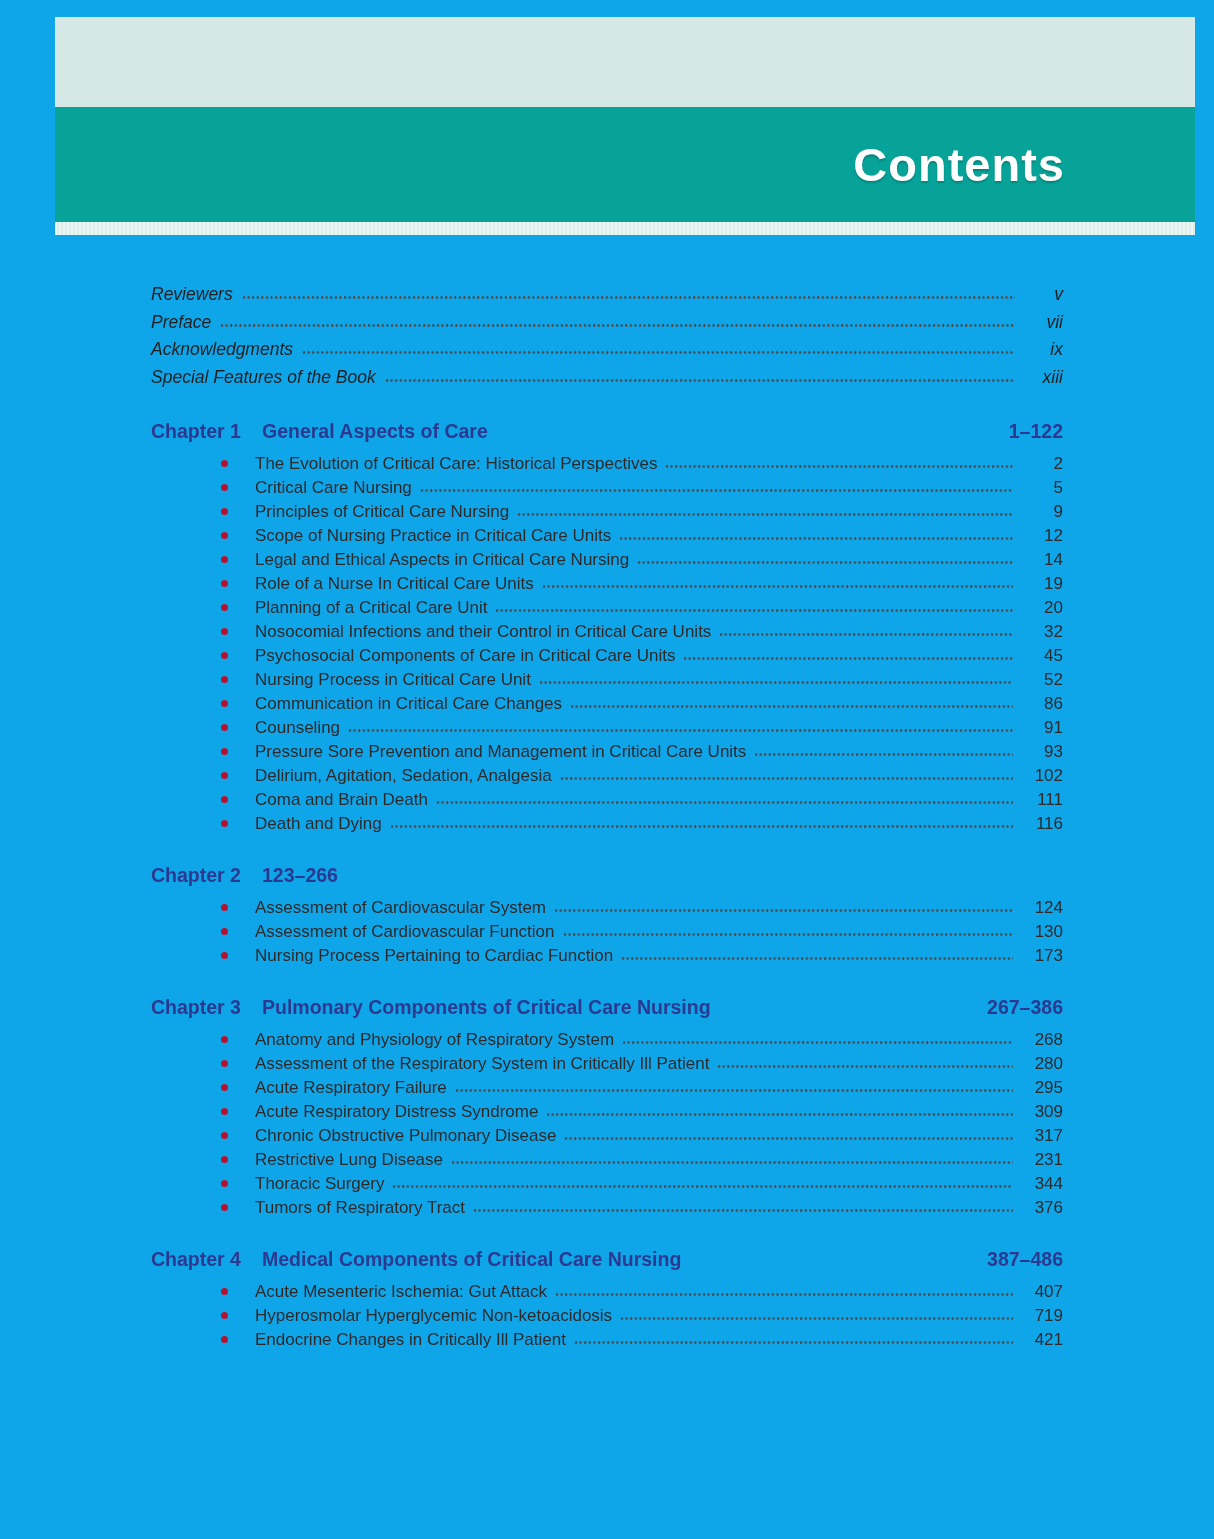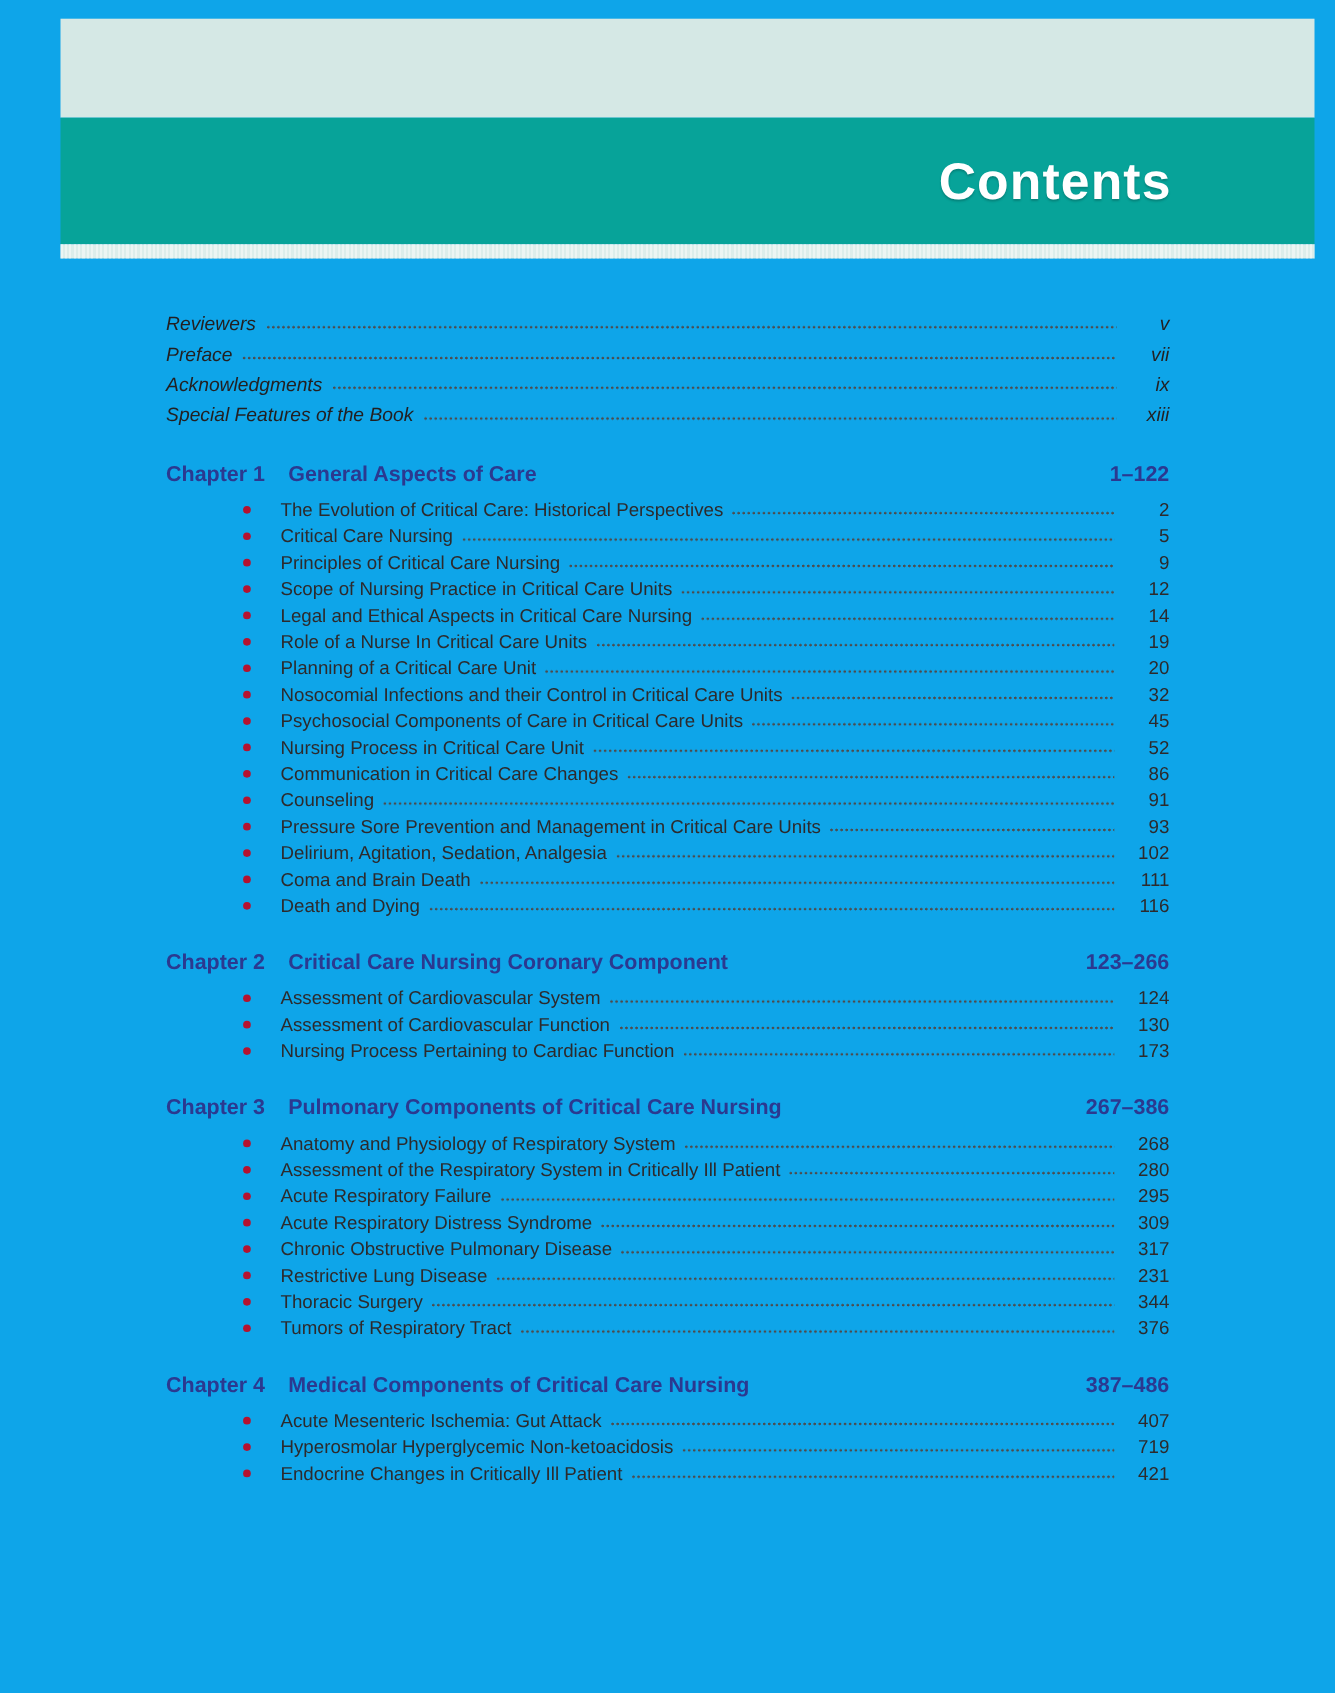--- a/index.html
+++ b/index.html
@@ -261,21 +261,20 @@
     <span class="item-title">Death and Dying</span>
     <span class="dots"></span>
     <span class="item-page">116</span>
   </div>
 </div>
   </section>
 
   <section class="chapter">
     <div class="ch-head">
       <span class="ch-num">Chapter 2</span>
-      <span class="ch-title">Critical Care Nursing Coronary Component</span>
       <span class="ch-pages">123–266</span>
     </div>
     <div class="ch-items">
   <div class="item-row">
     <span class="bullet"></span>
     <span class="item-title">Assessment of Cardiovascular System</span>
     <span class="dots"></span>
     <span class="item-page">124</span>
   </div>
 

